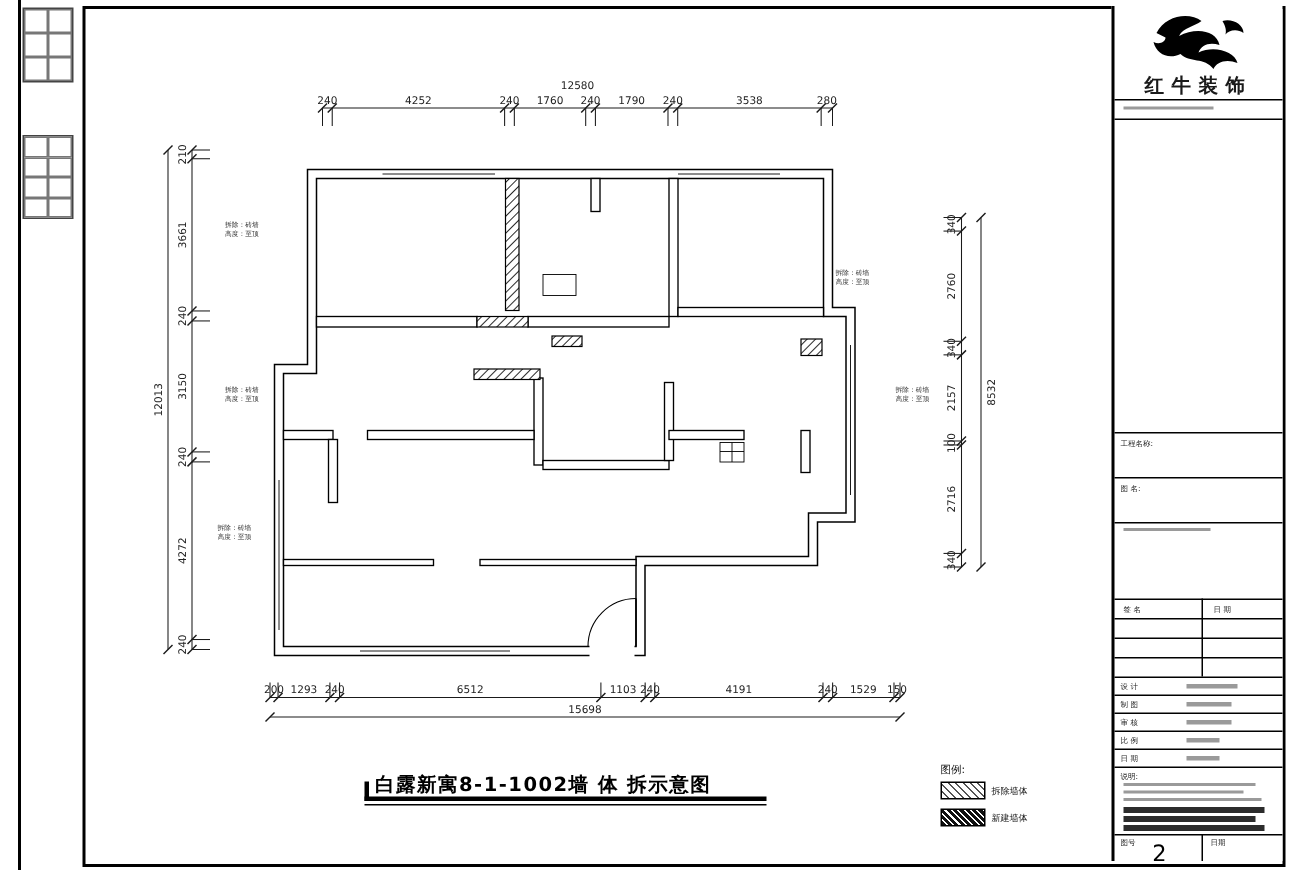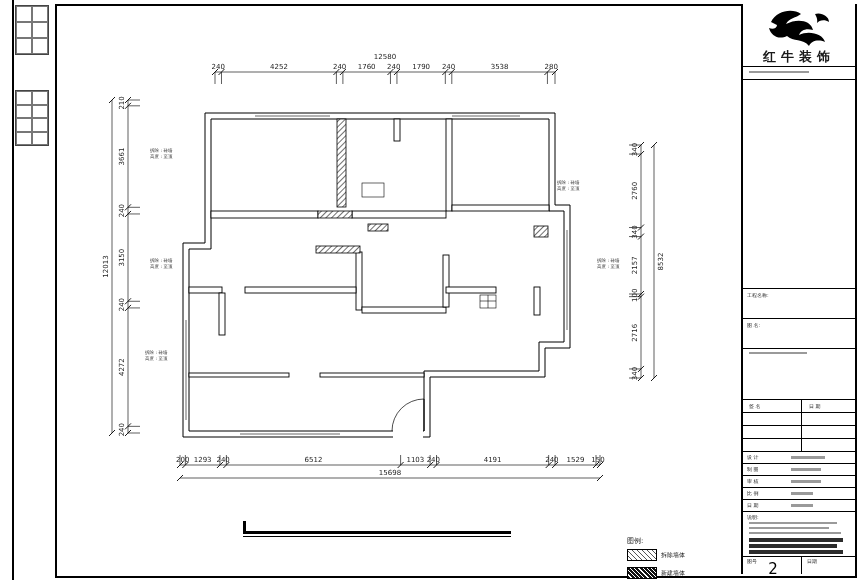--- a/index.html
+++ b/index.html
@@ -24,21 +24,21 @@
   #company{position:absolute;left:0;top:356px;width:112px;text-align:center;font-size:6.5px;line-height:11px;color:#111;}
   .cell-label{position:absolute;font-size:5px;color:#222;}
   #sheet-number{position:absolute;left:10px;top:556px;width:40px;text-align:center;font-size:15px;color:#000;}
   
   #plan-title{left:250px;top:514px;font-size:13px;font-weight:bold;color:#000;letter-spacing:1px;}
   #title-underline{left:243px;top:531px;width:268px;height:3px;background:#000;}
   #title-underline2{left:243px;top:536px;width:268px;height:1px;background:#000;}
   #title-tick{left:243px;top:521px;width:3px;height:13px;background:#000;}
   
   #legend{left:627px;top:508px;width:110px;}
-  #legend .lg-title{font-size:7px;color:#111;margin-bottom:3px;margin-top:28px;}
+  #legend .lg-title{font-size:7px;color:#111;margin-bottom:3px;}
   .lg-row{display:flex;align-items:center;margin-bottom:6px;}
   .lg-swatch{width:28px;height:10px;border:1px solid #000;margin-right:4px;}
   .lg-swatch.diag{background:repeating-linear-gradient(45deg,#fff 0 2.5px,#555 2.5px 3.5px);}
   .lg-swatch.dense{background:repeating-linear-gradient(45deg,#111 0 2px,#fff 2px 3px);}
   .lg-label{font-size:6px;color:#111;}
   svg text{font-family:"DejaVu Sans","Liberation Sans",sans-serif;}
 </style>
 </head>
 <body>
 
@@ -270,20 +270,21 @@
       <div class="abs micro" style="left: 557px; top: 180px;">
         <div>拆除：砖墙</div>
         <div>高度：至顶</div>
       </div>
       <div class="abs micro" style="left: 597px; top: 258px;">
         <div>拆除：砖墙</div>
         <div>高度：至顶</div>
       </div>
     </div>
 
+  <div class="abs" id="plan-title">白露新寓8-1-1002墙 体 拆示意图</div>
   <div class="abs" id="title-tick"></div>
   <div class="abs" id="title-underline"></div>
   <div class="abs" id="title-underline2"></div>
 
   <div class="abs" id="legend">
     <div class="lg-title">图例:</div>
     <div class="lg-row">
       <div class="lg-swatch diag"></div>
       <div class="lg-label">拆除墙体</div>
     </div>

